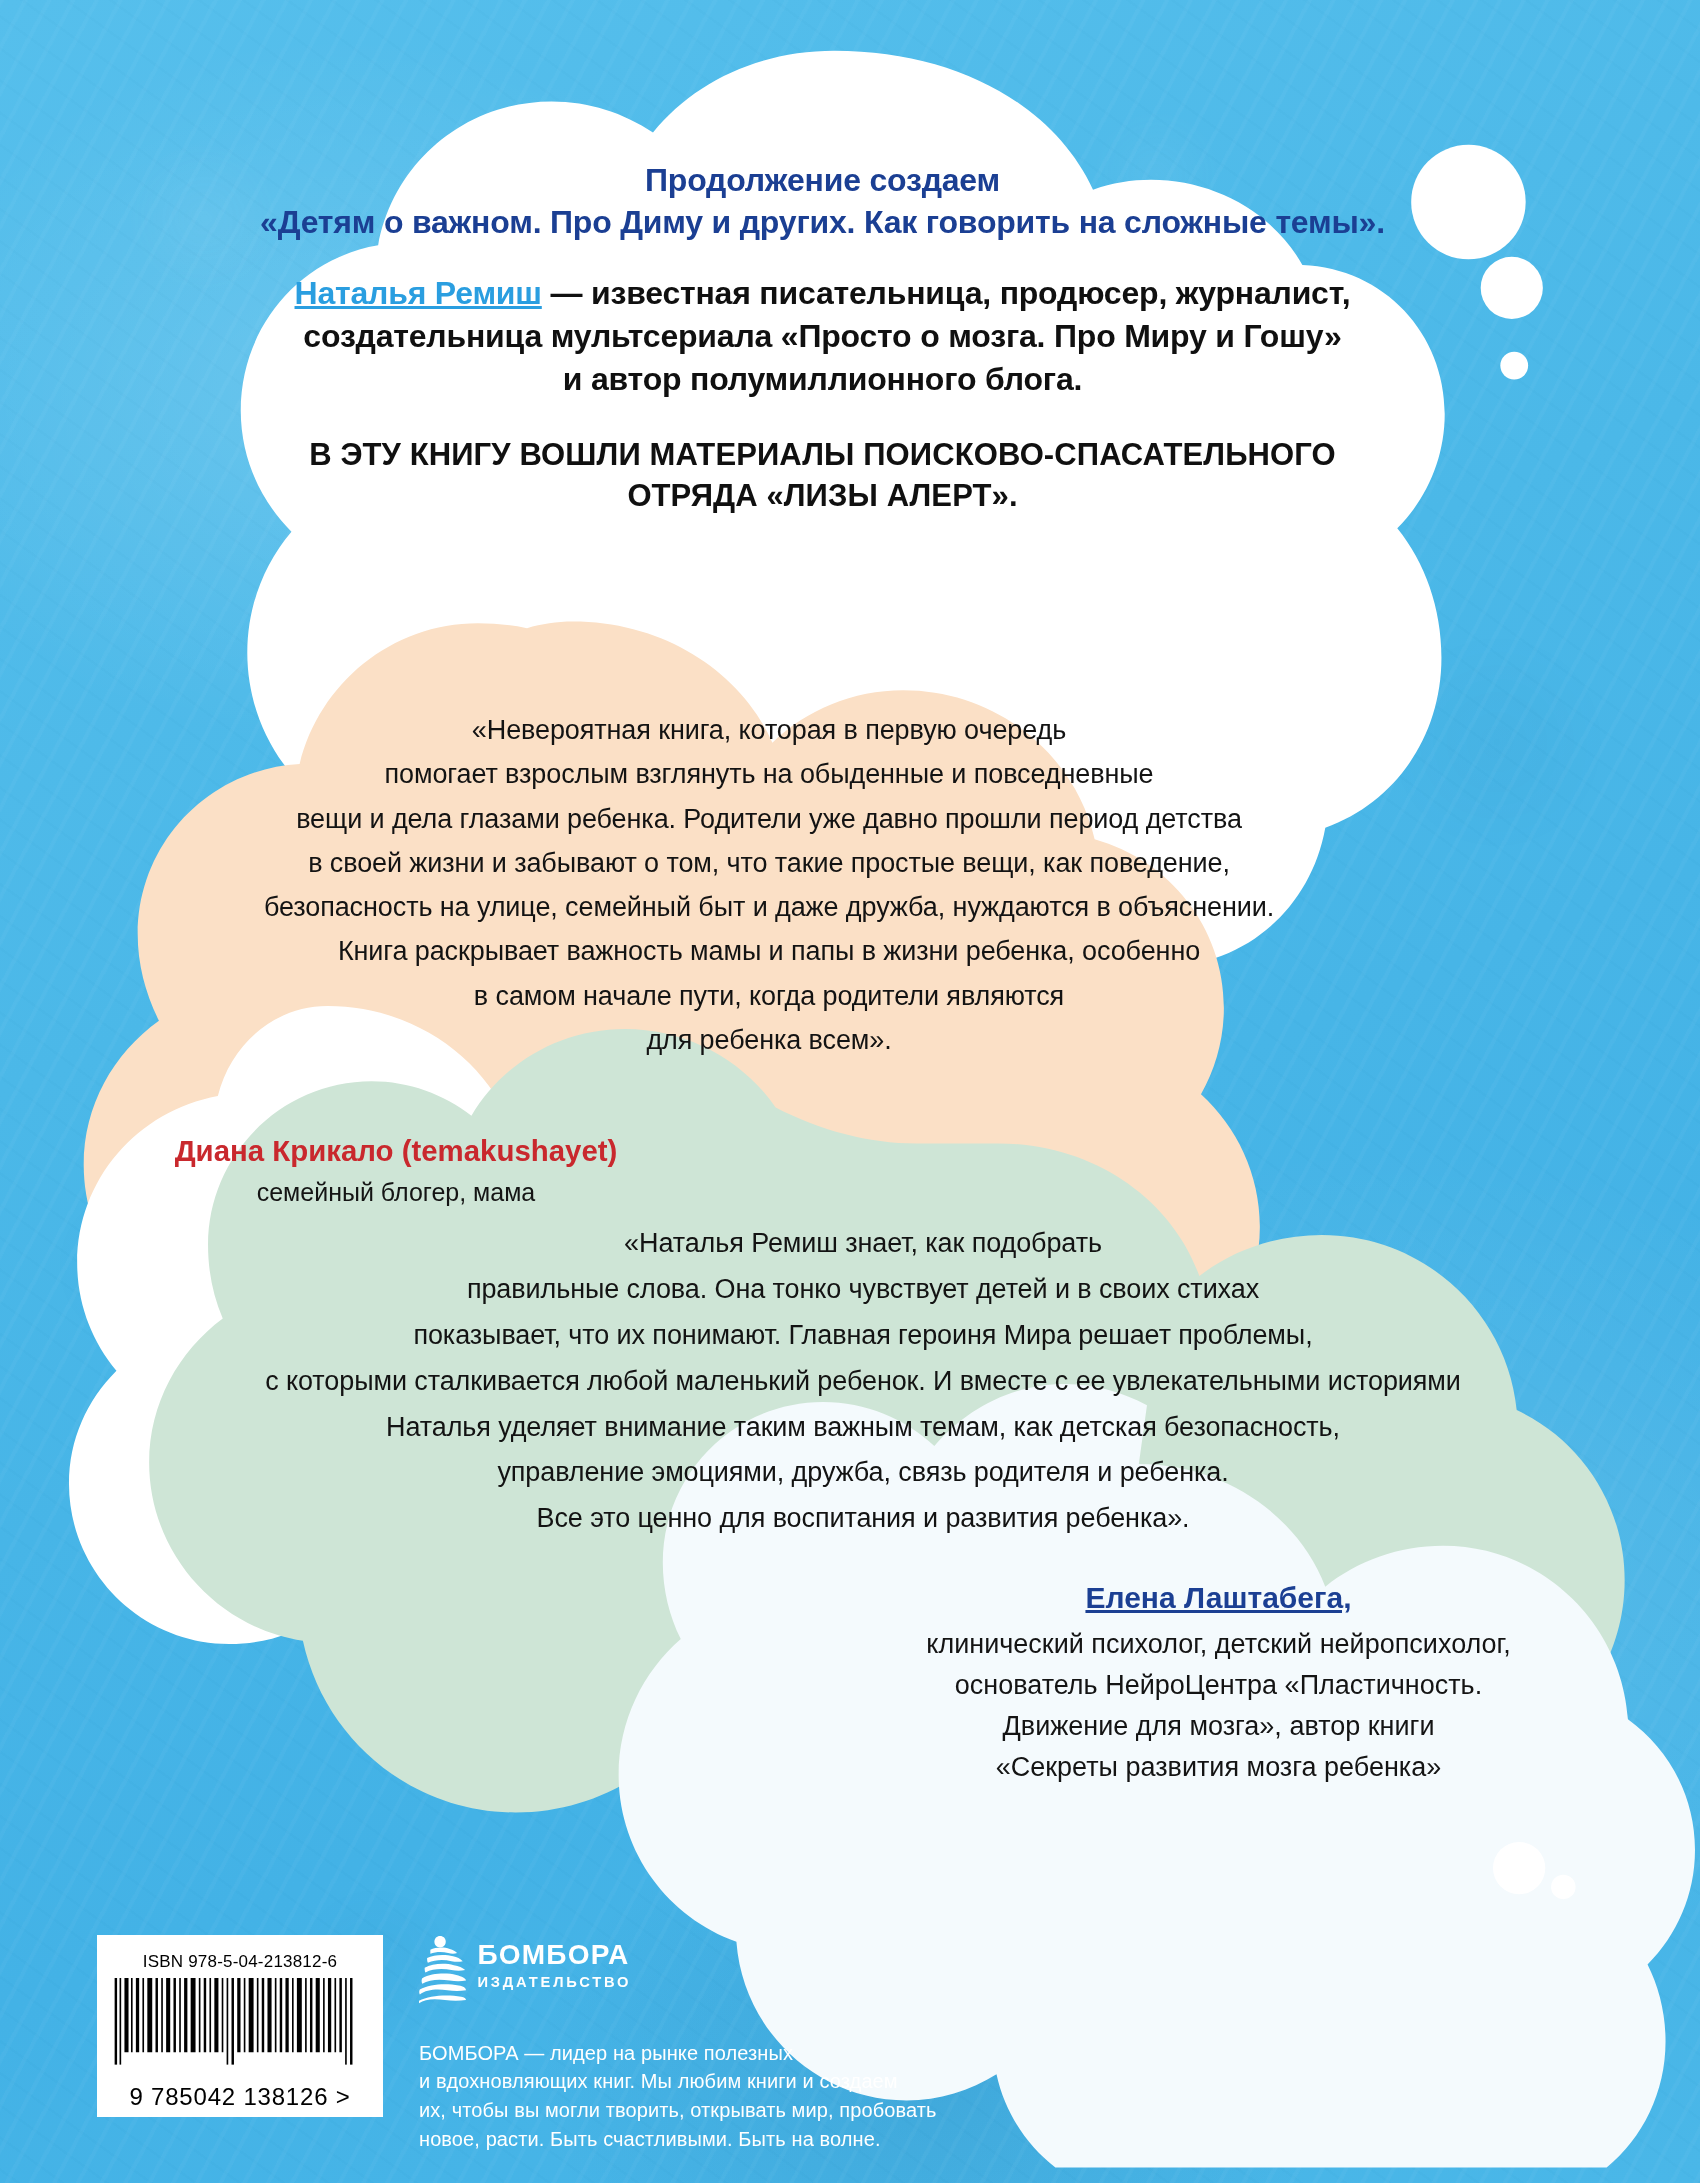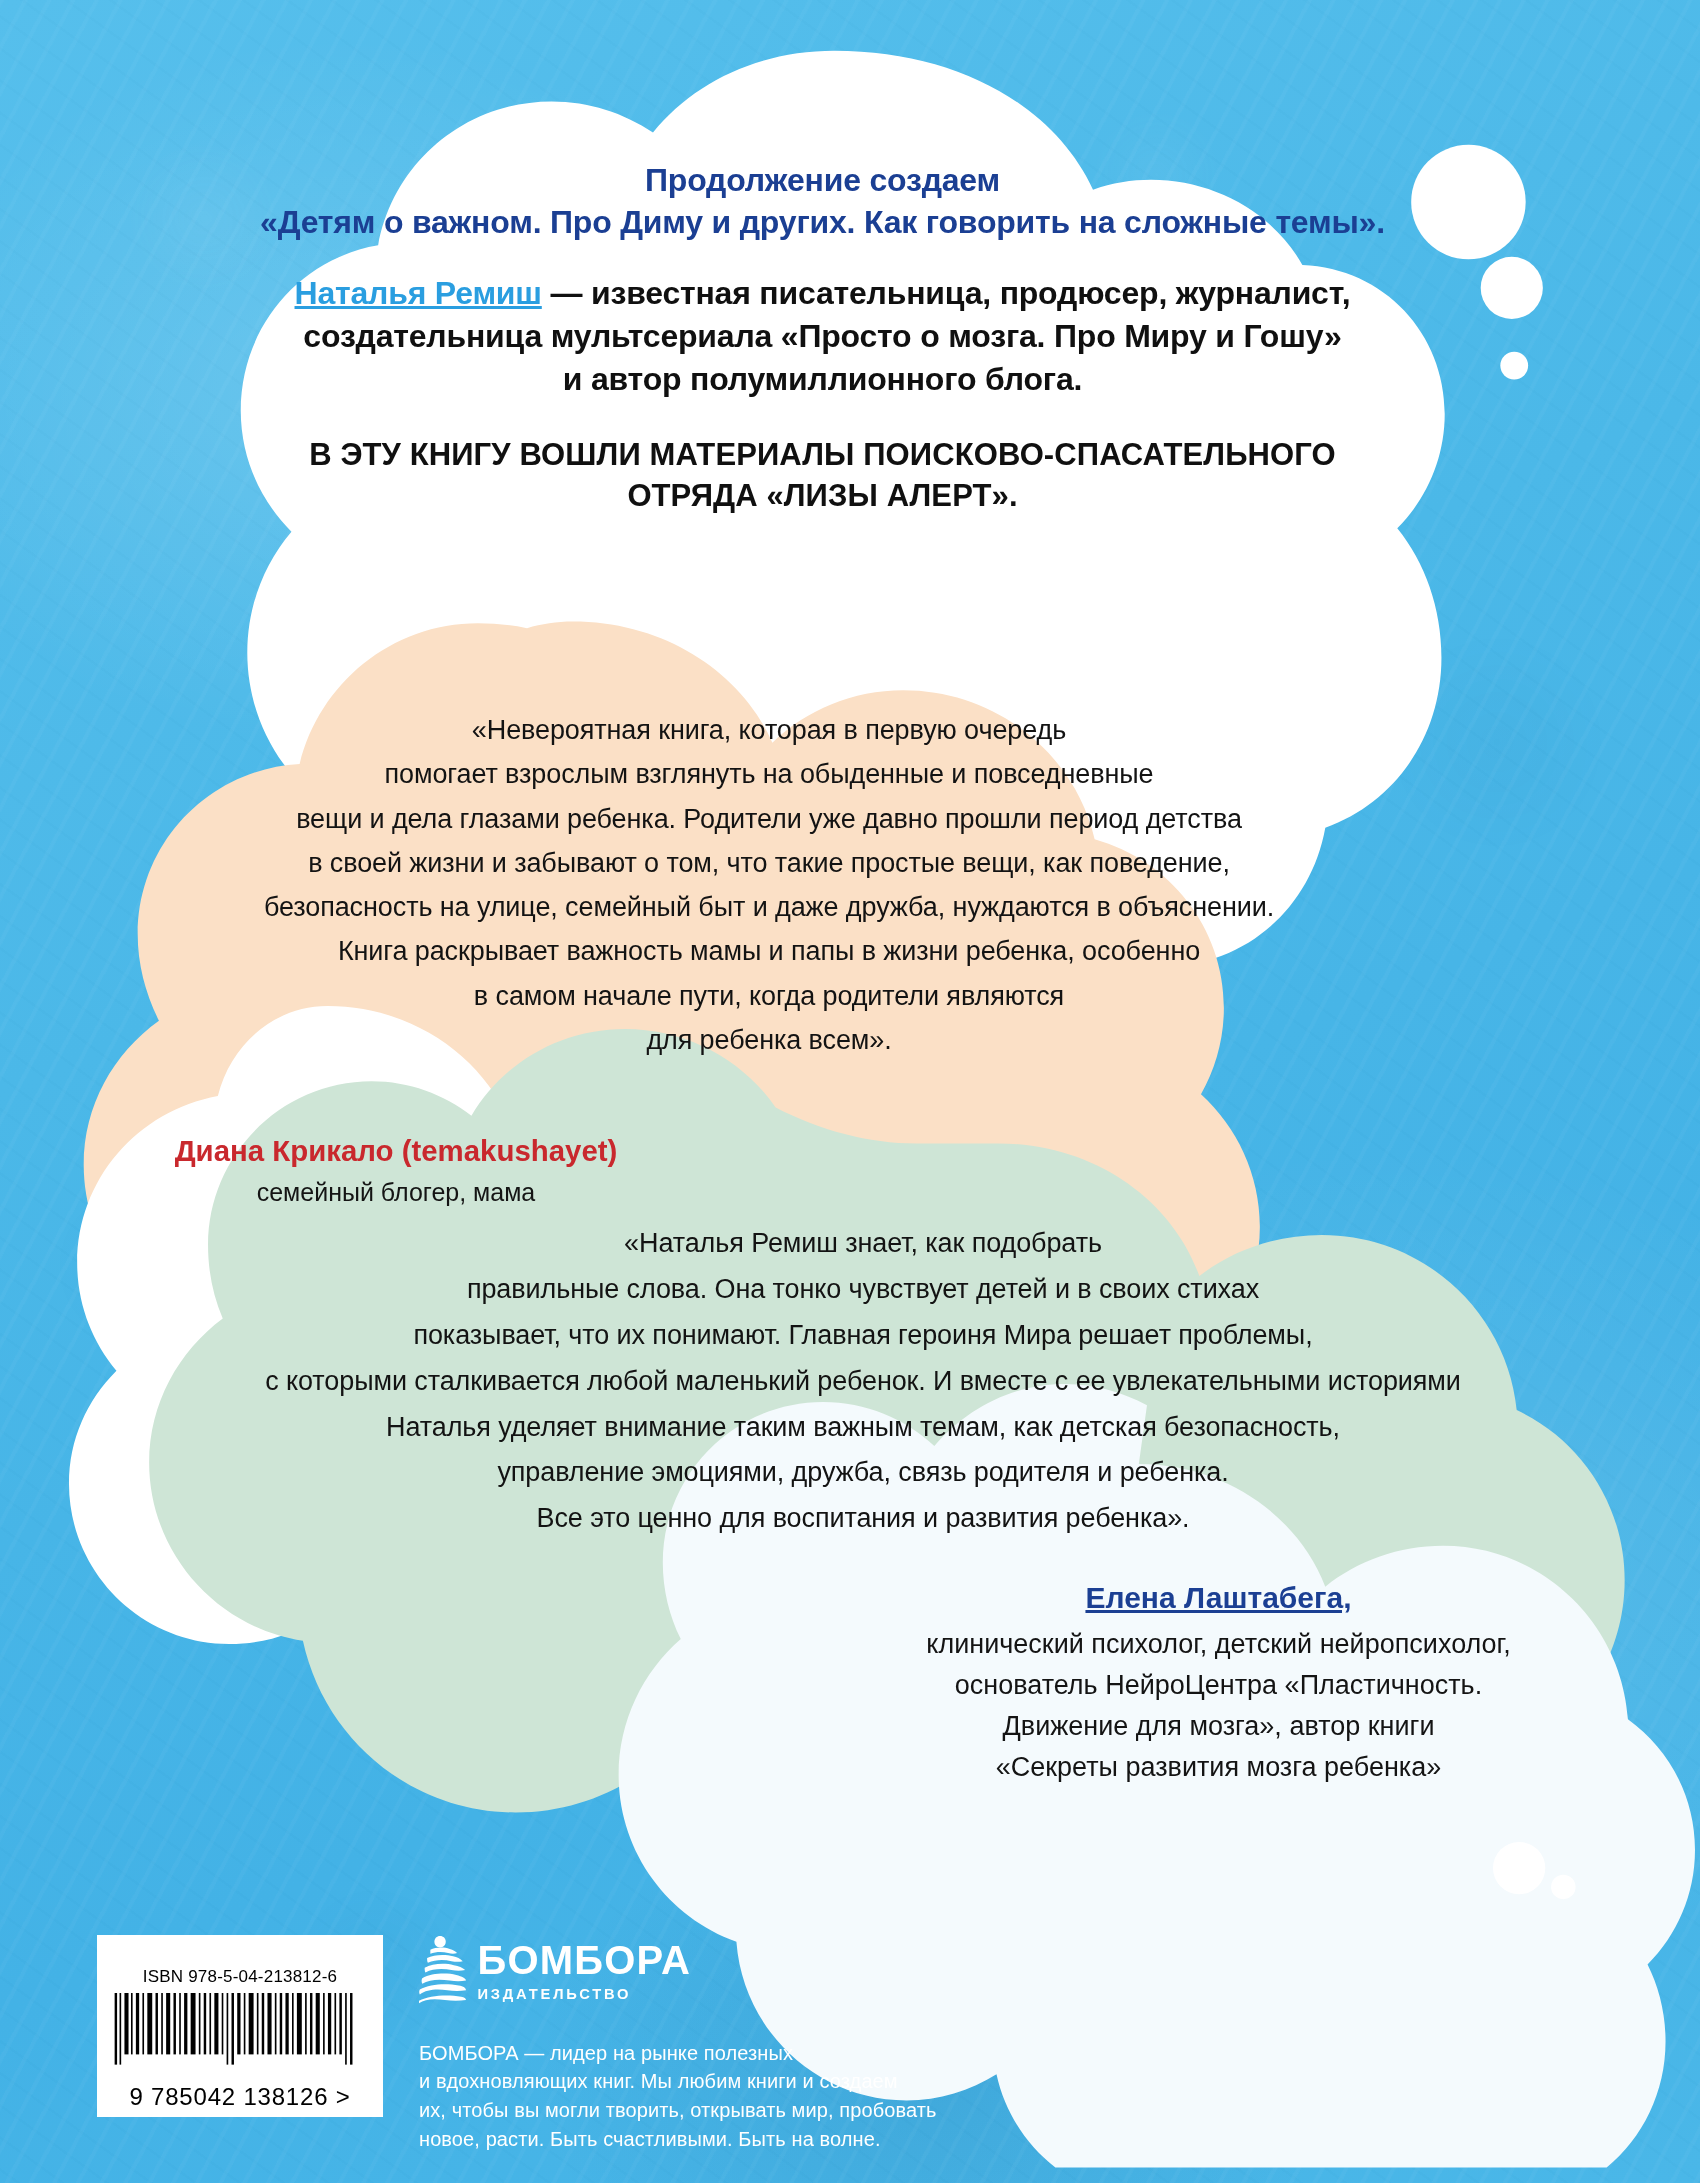--- a/index.html
+++ b/index.html
@@ -199,21 +199,21 @@
     box-sizing: border-box;
     display: flex;
     flex-direction: column;
     align-items: center;
   }
   #isbn-text {
     font-family: "Liberation Sans", sans-serif;
     font-size: 17px;
     color: #000;
     letter-spacing: 0.2px;
-    margin-top: 24px;
+    margin-top: 9px;
     margin-bottom: 5.7px;
     white-space: nowrap;
   }
   #barcode-bars {
     width: 255px;
     height: 92px;
     display: block;
   }
   #barcode-digits {
     font-family: "Liberation Sans", sans-serif;
@@ -241,21 +241,21 @@
     flex: none;
   }
   #pub-wordmark {
     display: flex;
     flex-direction: column;
     padding-top: 7.4px;
   }
   #pub-name {
     color: #ffffff;
     font-weight: bold;
-    font-size: 40px;
+    font-size: 28px;
     line-height: 0.98;
     letter-spacing: 1.2px;
   }
   #pub-sub {
     color: #ffffff;
     font-weight: bold;
     font-size: 14.7px;
     letter-spacing: 2.8px;
     margin-top: 5.7px;
   }

